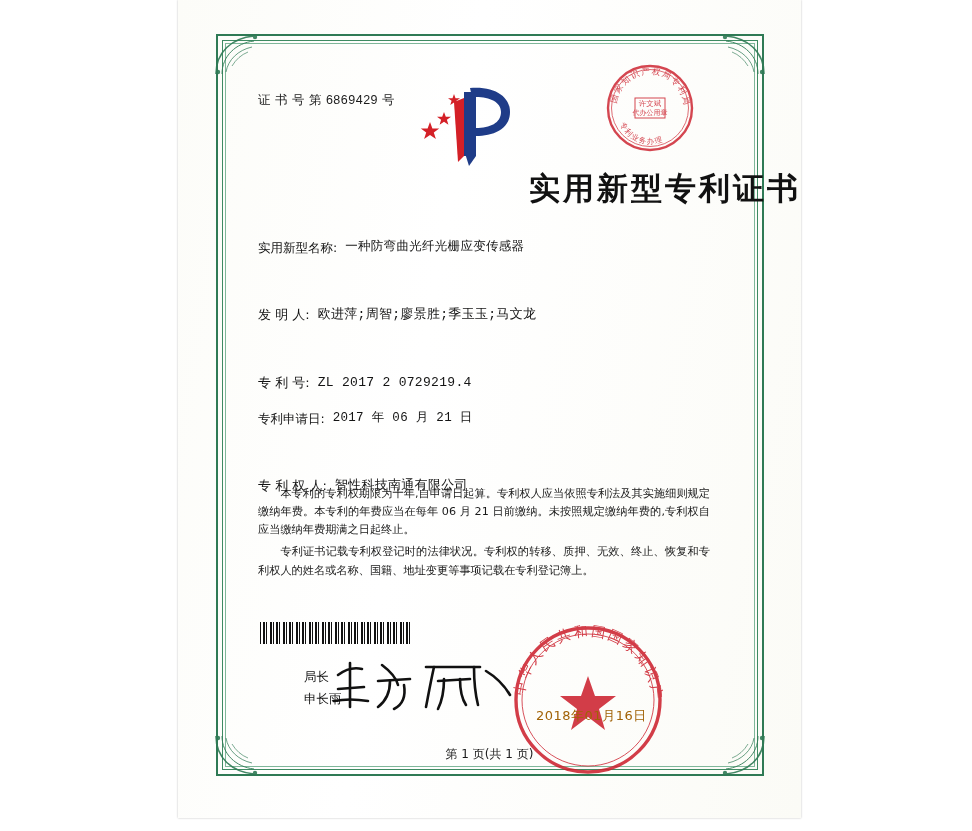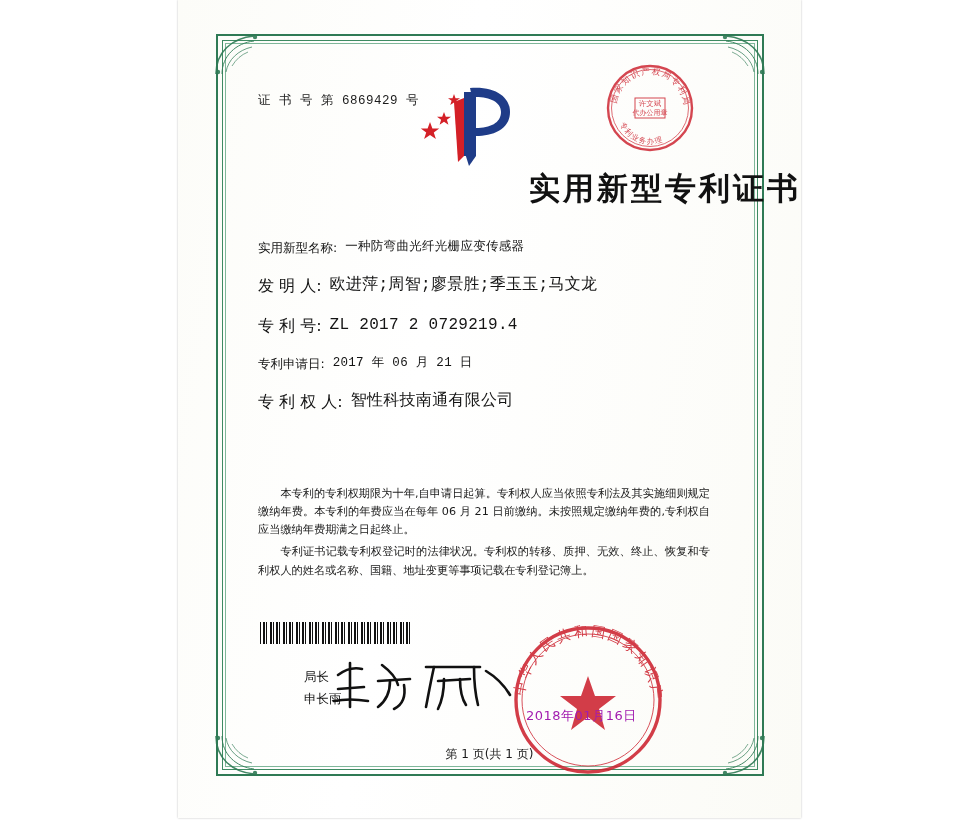--- a/index.html
+++ b/index.html
@@ -76,21 +76,21 @@
   .corner.br { left: 530px; top: 734px; transform: scale(-1,-1); }
 
   
   .cert-no {
     position: absolute;
     left: 80px;
     top: 92px;
     font-size: 12.5px;
     color: #1b1b1b;
     letter-spacing: 0.5px;
-    font-family: Liberation Mono, monospace;
+    font-family: Liberation Sans, sans-serif;
   }
 
   
   .logo {
     position: absolute;
     left: 236px;
     top: 78px;
     width: 116px;
     height: 90px;
   }
@@ -140,21 +140,21 @@
     font-size: 12.5px;
   }
   .field-value {
     margin-left: 8px;
     font-size: 12.5px;
     color: #141414;
     letter-spacing: 0.3px;
     font-family: Liberation Mono, monospace;
   }
   .field-row.big .field-label,
-  .field-row.big .field-value { font-size: 16px; }
+  .field-row.big .field-value { font-size: 13px; margin-top: 31px; }
 
   
   .paragraphs {
     position: absolute;
     left: 80px;
     top: 485px;
     width: 452px;
     font-size: 11.2px;
     line-height: 1.62;
     color: #1a1a1a;
@@ -203,24 +203,24 @@
   
   .seal-main {
     position: absolute;
     left: 330px;
     top: 620px;
     width: 160px;
     height: 160px;
   }
   .seal-date {
     position: absolute;
-    left: 348px;
+    left: 358px;
     top: 707px;
     font-size: 13px;
-    color: #a21caf;
+    color: #a16207;
     letter-spacing: 0.5px;
     font-family: "DejaVu Sans", sans-serif;
     white-space: nowrap;
   }
 
   
   .page-footer {
     position: absolute;
     left: 0;
     top: 746px;

